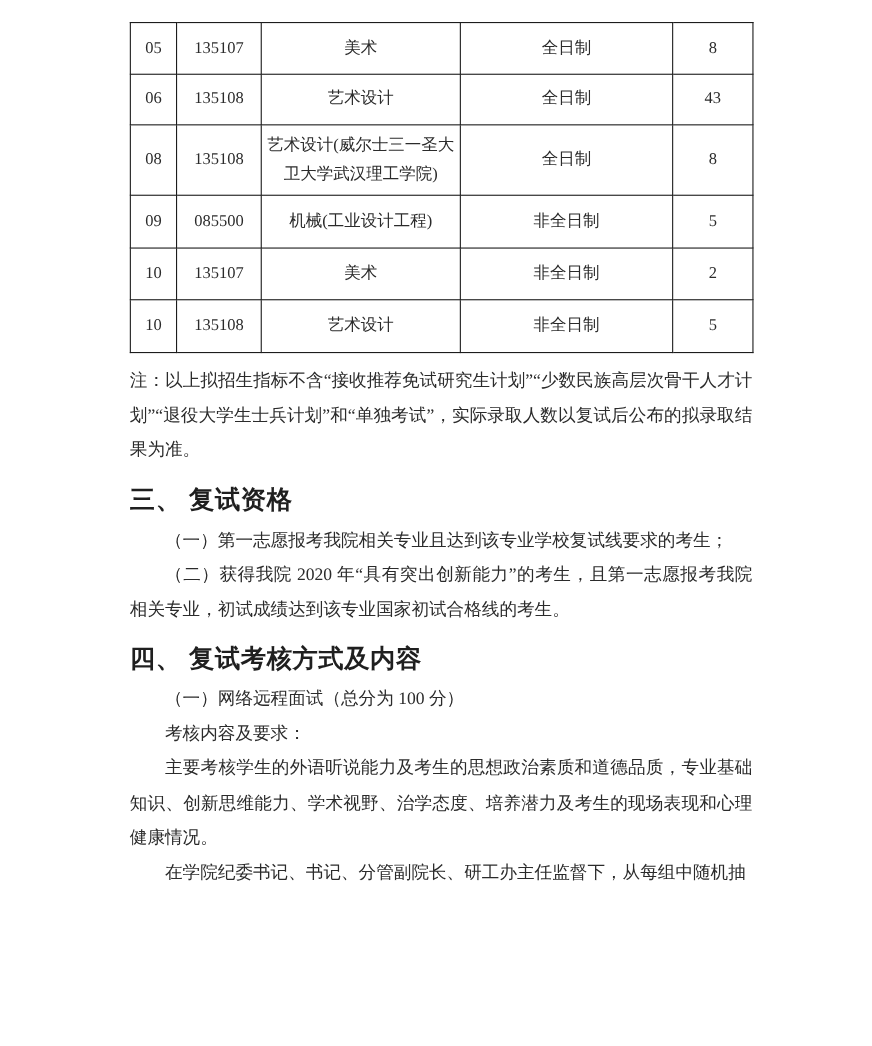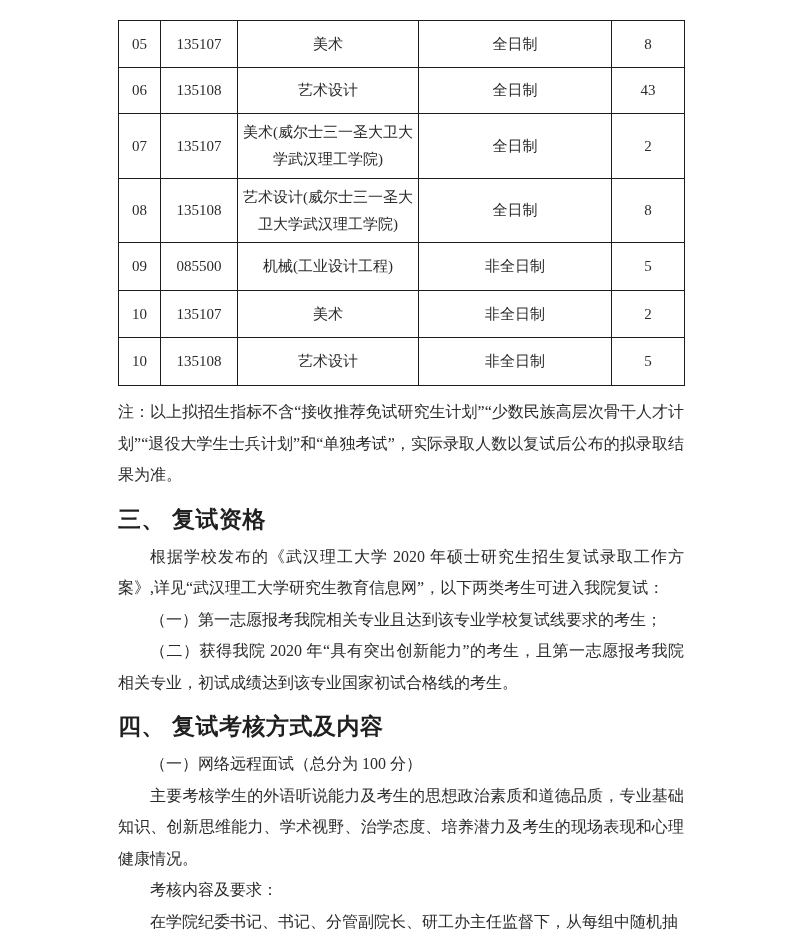--- a/index.html
+++ b/index.html
@@ -89,27 +89,20 @@
           <td>全日制</td>
           <td>8</td>
         </tr>
         <tr class="r-s2">
           <td>06</td>
           <td>135108</td>
           <td>艺术设计</td>
           <td>全日制</td>
           <td>43</td>
         </tr>
-        <tr class="r-l">
-          <td>07</td>
-          <td>135107</td>
-          <td>美术(威尔士三一圣大卫大学武汉理工学院)</td>
-          <td>全日制</td>
-          <td>2</td>
-        </tr>
         <tr class="r-l2">
           <td>08</td>
           <td>135108</td>
           <td>艺术设计(威尔士三一圣大卫大学武汉理工学院)</td>
           <td>全日制</td>
           <td>8</td>
         </tr>
         <tr class="r-m">
           <td>09</td>
           <td>085500</td>
@@ -130,24 +123,23 @@
           <td>艺术设计</td>
           <td>非全日制</td>
           <td>5</td>
         </tr>
       </tbody>
     </table>
 
     <p class="note">注：以上拟招生指标不含“接收推荐免试研究生计划”“少数民族高层次骨干人才计划”“退役大学生士兵计划”和“单独考试”，实际录取人数以复试后公布的拟录取结果为准。</p>
 
     <h2 class="sec-heading">三、 复试资格</h2>
-    <p class="para">根据学校发布的《武汉理工大学 2020 年硕士研究生招生复试录取工作方案》,详见“武汉理工大学研究生教育信息网”，以下两类考生可进入我院复试：</p>
     <p class="para">（一）第一志愿报考我院相关专业且达到该专业学校复试线要求的考生；</p>
     <p class="para">（二）获得我院 2020 年“具有突出创新能力”的考生，且第一志愿报考我院相关专业，初试成绩达到该专业国家初试合格线的考生。</p>
 
     <h2 class="sec-heading">四、 复试考核方式及内容</h2>
     <p class="para">（一）网络远程面试（总分为 100 分）</p>
+    <p class="para">考核内容及要求：</p>
     <p class="para">主要考核学生的外语听说能力及考生的思想政治素质和道德品质，专业基础知识、创新思维能力、学术视野、治学态度、培养潜力及考生的现场表现和心理健康情况。</p>
-    <p class="para">考核内容及要求：</p>
     <p class="para">在学院纪委书记、书记、分管副院长、研工办主任监督下，从每组中随机抽</p>
 
   </div>
 </div>
 
 </body></html>

